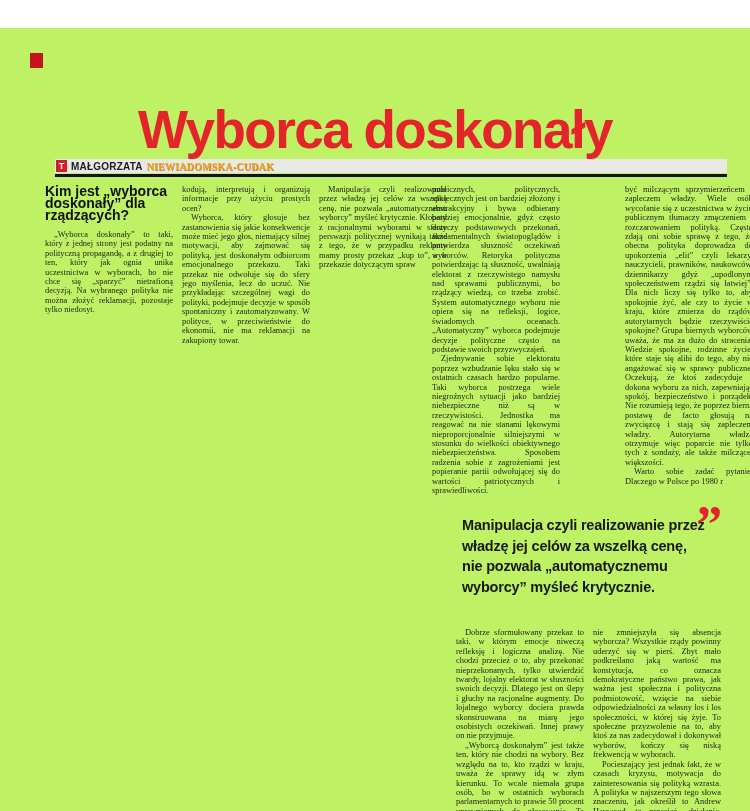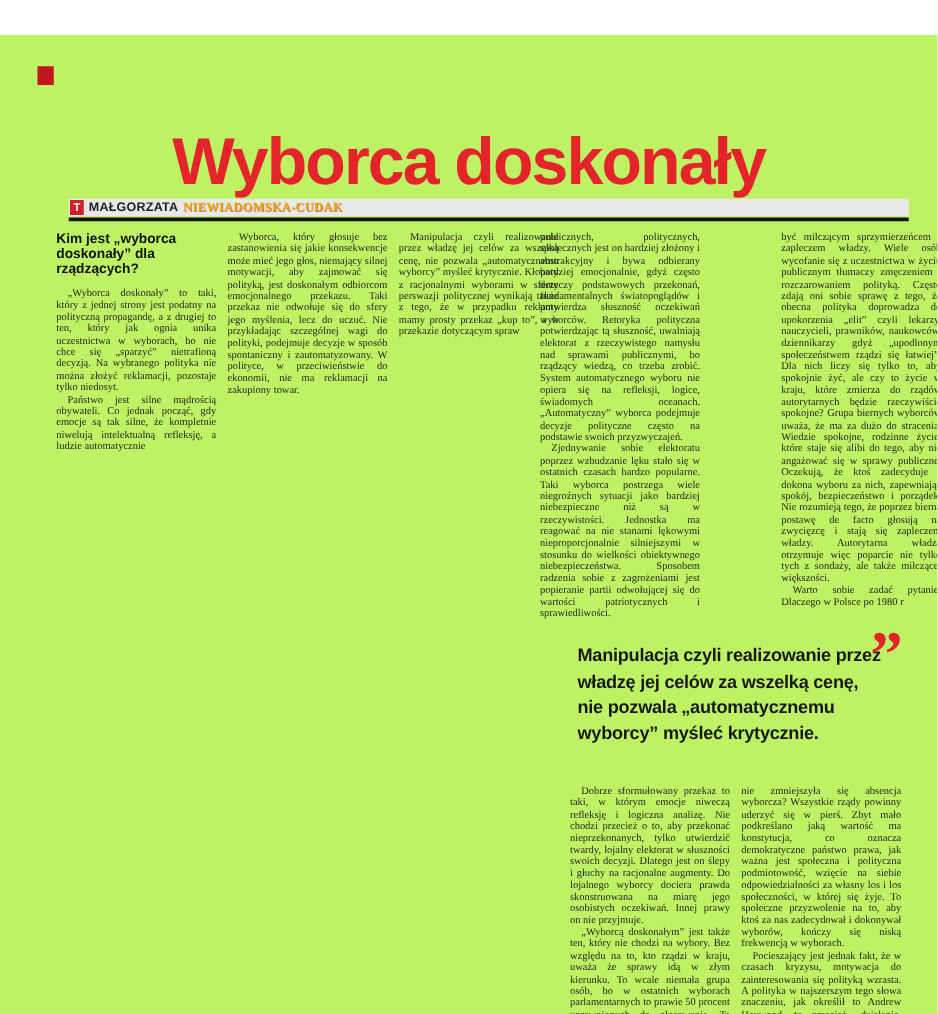--- a/index.html
+++ b/index.html
@@ -35,21 +35,21 @@
   .col,.bcol{
     position:absolute;width:128px;text-align:justify;
     font-size:8.4px;line-height:9.4px;color:#1d1d1d;
   }
   .col{top:157px;}
   .col1{left:45px;}.col2{left:182px;}.col3{left:319px;}.col4{left:432px;}.col5{left:625px;}
   .bcol{top:600px;}
   .bcol-left{left:456px;}.bcol-right{left:593px;}
   .col-heading{
     font-family:"Liberation Sans", sans-serif;font-weight:bold;
-    font-size:11px;line-height:12px;color:#101010;text-align:left;
+    font-size:14px;line-height:12px;color:#101010;text-align:left;
     margin:0 0 9px 0;
   }
   .para{margin:0;}
   .para.indent{text-indent:9px;}
   .pull-quote{
     position:absolute;left:462px;top:487px;width:244px;
     font-family:"Liberation Sans", sans-serif;font-weight:bold;
     font-size:14.5px;line-height:20.5px;color:#181818;letter-spacing:-0.2px;
     text-align:left;
   }
@@ -73,24 +73,24 @@
   <div class="byline-bar">
     <span class="byline-logo">T</span>
     <span class="byline-name byline-first">MAŁGORZATA</span>
     <span class="byline-name byline-last">NIEWIADOMSKA-CUDAK</span>
   </div>
   <div class="byline-rule"></div>
 
   <div class="col col1">
     <h2 class="col-heading">Kim jest „wyborca doskonały” dla rządzących?</h2>
     <p class="para indent">„Wyborca doskonały” to taki, który z jednej strony jest podatny na polityczną propagandę, a z drugiej to ten, który jak ognia unika uczestnictwa w wyborach, bo nie chce się „sparzyć” nietrafioną decyzją. Na wybranego polityka nie można złożyć reklamacji, pozostaje tylko niedosyt.</p>
-    <p class="para indent">Państwo jest silne mądrością obywateli. Co jednak począć, gdy emocje są tak silne, że kompletnie niwelują intelektualną refleksję, a ludzie automatycznie</p>
   </div>
 
   <div class="col col2">
+    <p class="para">kodują, interpretują i organizują informacje przy użyciu prostych ocen?</p>
     <p class="para indent">Wyborca, który głosuje bez zastanowienia się jakie konsekwencje może mieć jego głos, niemający silnej motywacji, aby zajmować się polityką, jest doskonałym odbiorcom emocjonalnego przekazu. Taki przekaz nie odwołuje się do sfery jego myślenia, lecz do uczuć. Nie przykładając szczególnej wagi do polityki, podejmuje decyzje w sposób spontaniczny i zautomatyzowany. W polityce, w przeciwieństwie do ekonomii, nie ma reklamacji na zakupiony towar.</p>
   </div>
 
   <div class="col col3">
     <p class="para indent">Manipulacja czyli realizowanie przez władzę jej celów za wszelką cenę, nie pozwala „automatycznemu wyborcy” myśleć krytycznie. Kłopoty z racjonalnymi wyborami w sferze perswazji politycznej wynikają także z tego, że w przypadku reklamy mamy prosty przekaz „kup to”, a w przekazie dotyczącym spraw</p>
   </div>
 
   <div class="col col4">
     <p class="para">publicznych, politycznych, społecznych jest on bardziej złożony i abstrakcyjny i bywa odbierany bardziej emocjonalnie, gdyż często dotyczy podstawowych przekonań, fundamentalnych światopoglądów i potwierdza słuszność oczekiwań wyborców. Retoryka polityczna potwierdzając tą słuszność, uwalniają elektorat z rzeczywistego namysłu nad sprawami publicznymi, bo rządzący wiedzą, co trzeba zrobić. System automatycznego wyboru nie opiera się na refleksji, logice, świadomych oceanach. „Automatyczny” wyborca podejmuje decyzje polityczne często na podstawie swoich przyzwyczajeń.</p>
     <p class="para indent">Zjednywanie sobie elektoratu poprzez wzbudzanie lęku stało się w ostatnich czasach bardzo popularne. Taki wyborca postrzega wiele niegroźnych sytuacji jako bardziej niebezpieczne niż są w rzeczywistości. Jednostka ma reagować na nie stanami lękowymi nieproporcjonalnie silniejszymi w stosunku do wielkości obiektywnego niebezpieczeństwa. Sposobem radzenia sobie z zagrożeniami jest popieranie partii odwołującej się do wartości patriotycznych i sprawiedliwości.</p>

